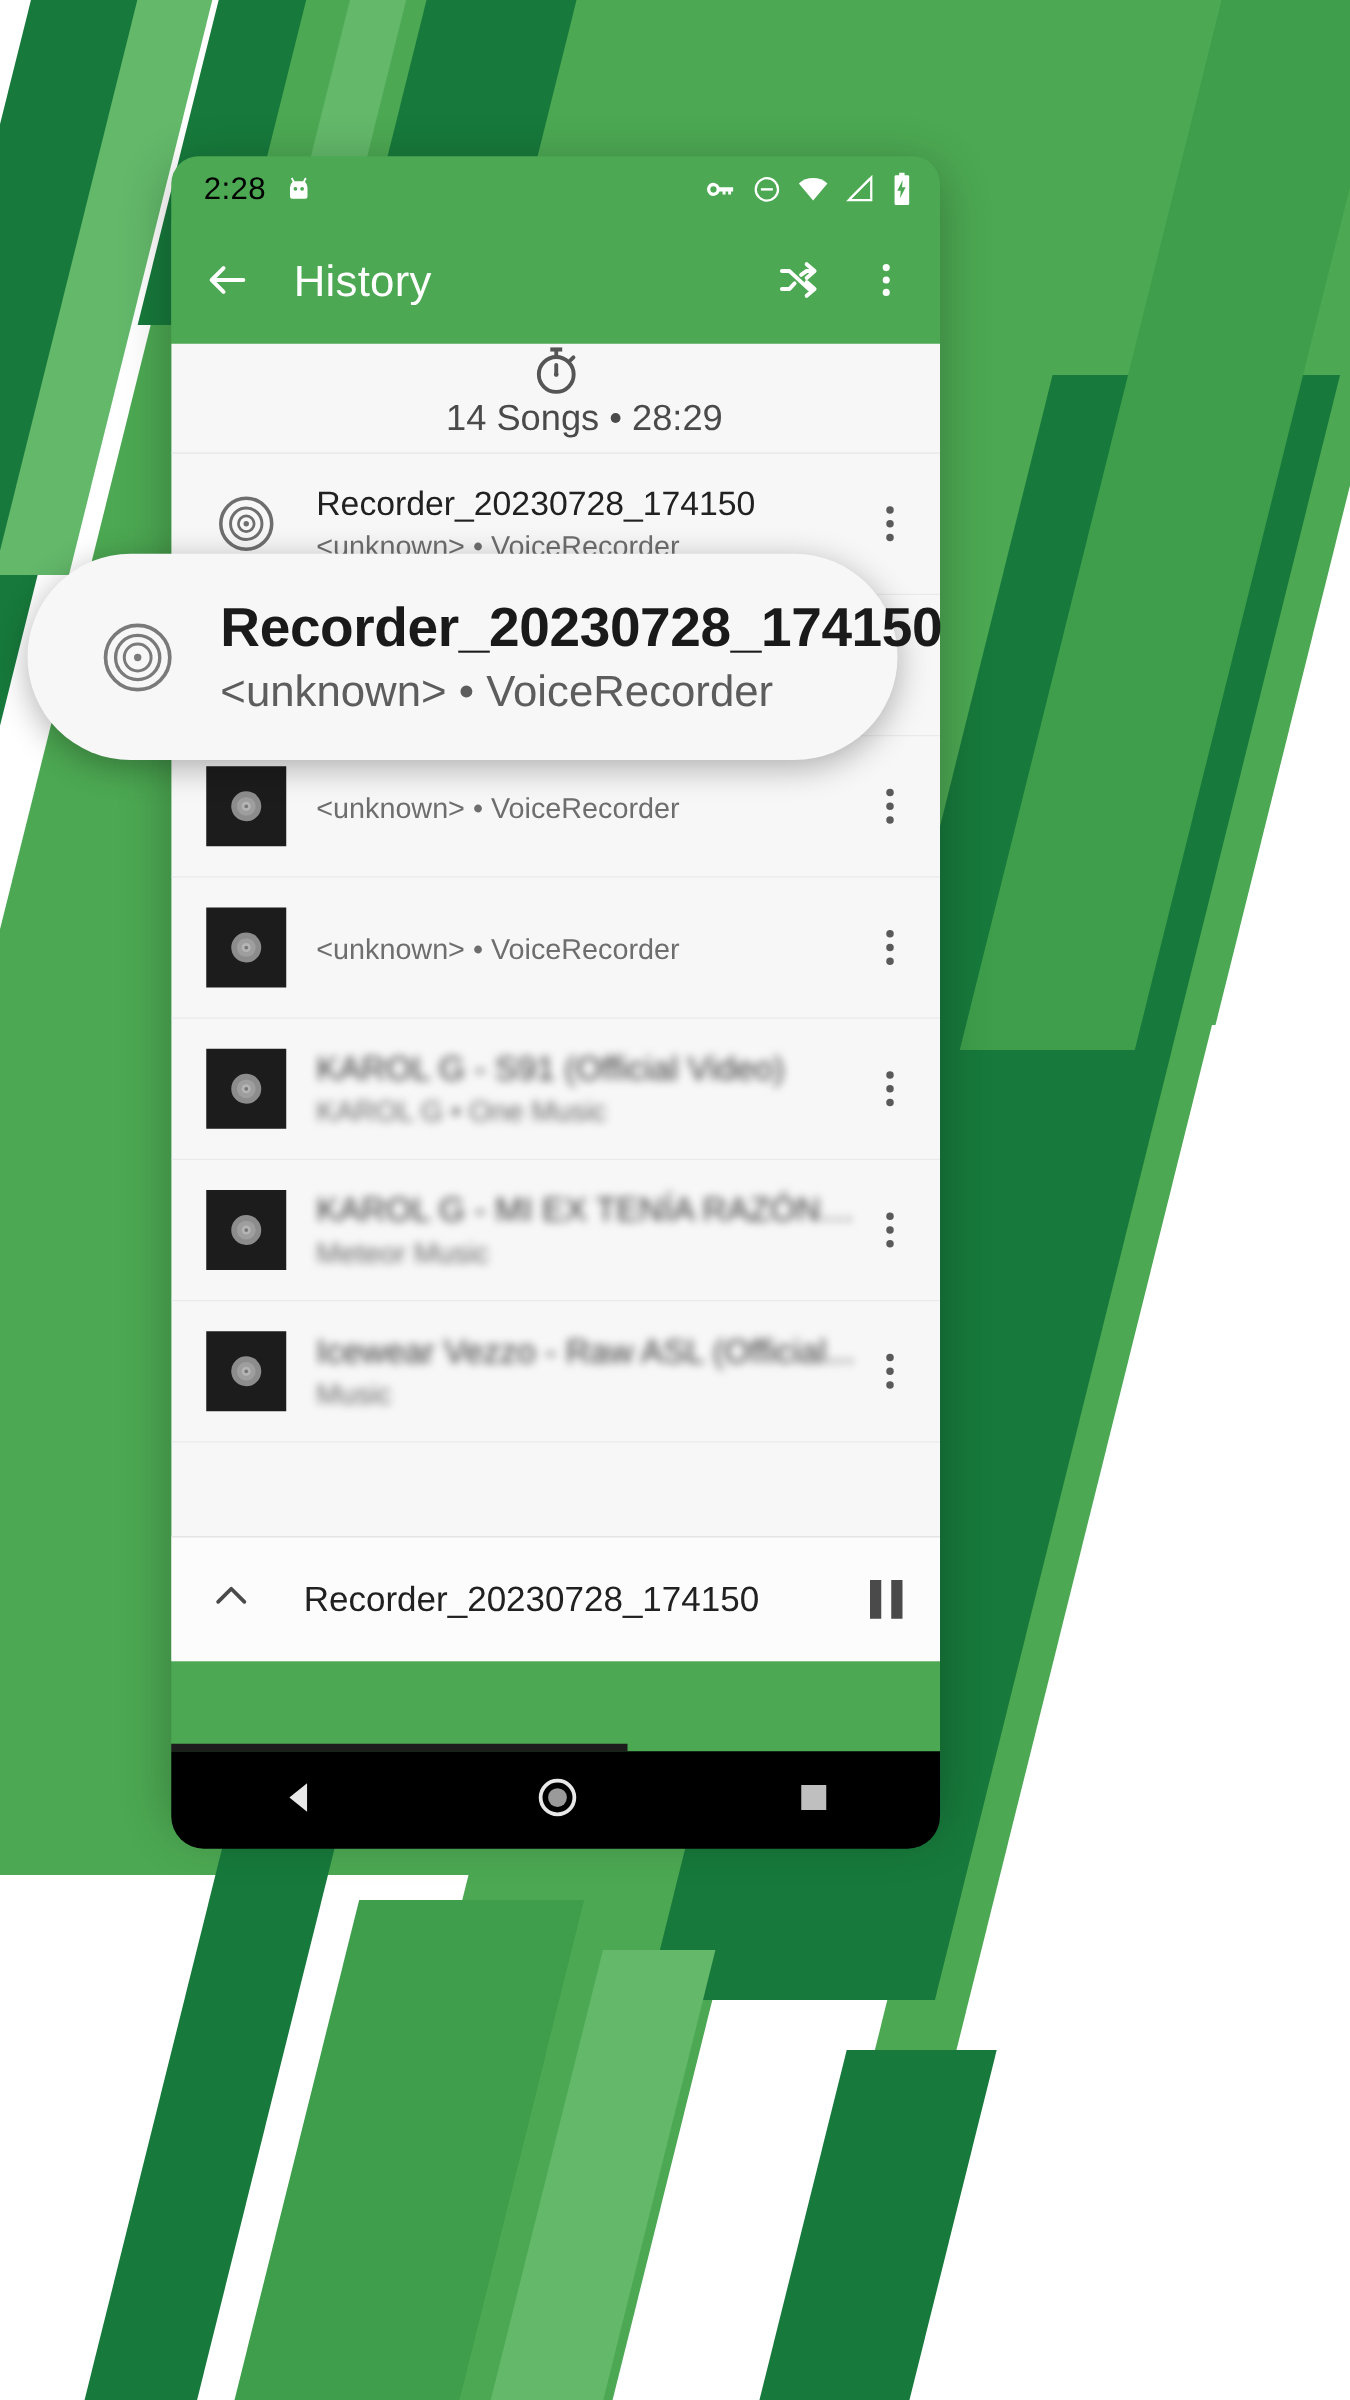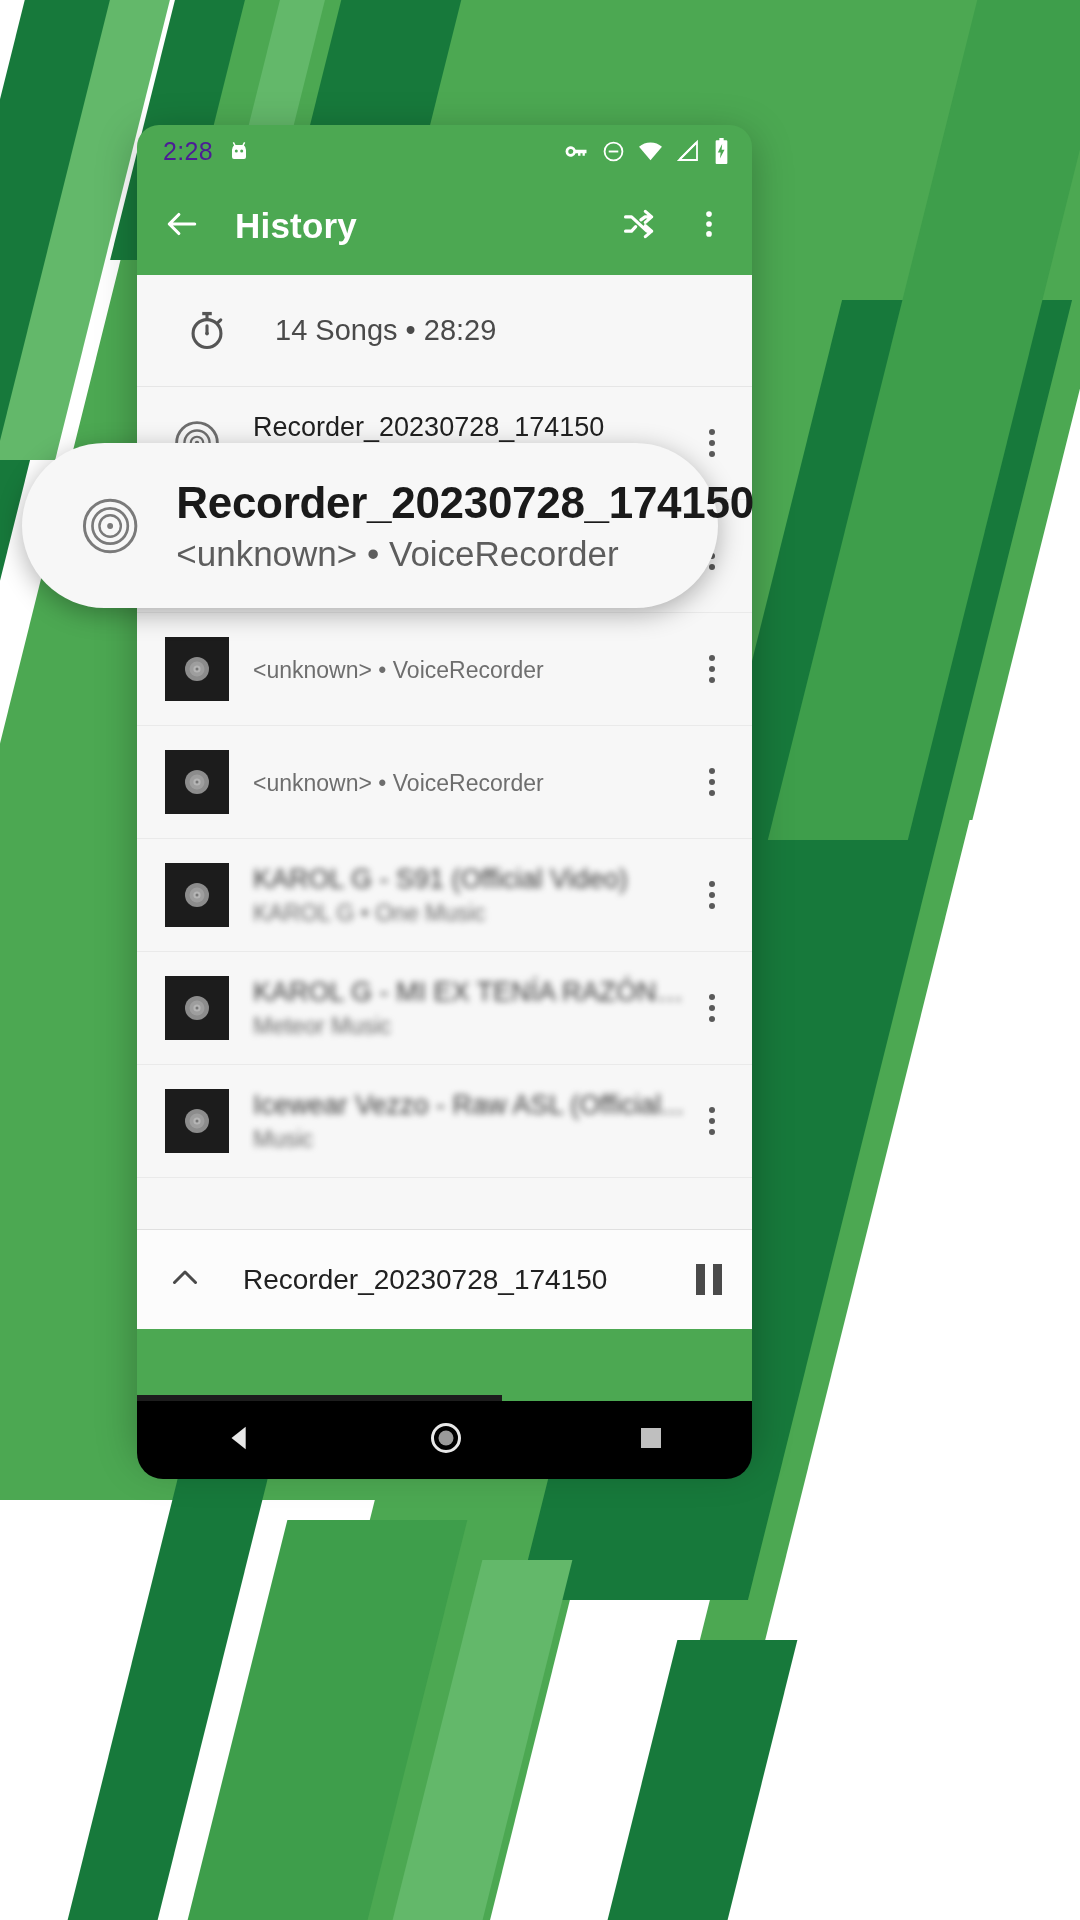--- a/index.html
+++ b/index.html
@@ -53,55 +53,56 @@
     border-radius: 22px 22px 26px 26px;
     overflow: hidden;
     box-shadow: 0 10px 40px rgba(0,0,0,0.28);
   }
 
   
   #statusbar {
     height: 52px;
     display: flex; align-items: center;
     padding: 0 22px 0 26px;
-    color: #4c1d95;
+    color: #000000;
   }
   #status-left { display: flex; align-items: center; gap: 14px; }
   #clock { font-size: 25px; font-weight: 500; letter-spacing: .3px; }
   #status-right { margin-left: auto; display: flex; align-items: center; gap: 13px; }
   .sicon { display: block; }
 
   
   #appbar {
     height: 98px;
     background: #4CA852;
     display: flex; align-items: center;
     padding: 0 26px 0 26px;
     color: #fff;
   }
   #appbar-title {
-    font-size: 35px; font-weight: 700;
+    font-size: 35px; font-weight: 400;
     margin-left: 34px; letter-spacing: .2px;
   }
   #appbar-actions { margin-left: auto; display: flex; align-items: center; gap: 34px; }
 
   
   #content {
     background: #F7F7F7;
     height: 1054px;
     position: relative;
     overflow: hidden;
   }
 
   
   #summary {
-    height: 112px;
+    height: 88px;
     display: flex; align-items: center;
     padding: 0 48px;
     border-bottom: 1px solid #E6E6E6;
+    flex-direction: column;
   }
   #summary-text {
     margin-left: 46px;
     font-size: 29px; color: #4A4A4A;
   }
 
   
   .song-row {
     height: 113px;
     display: flex; align-items: center;

